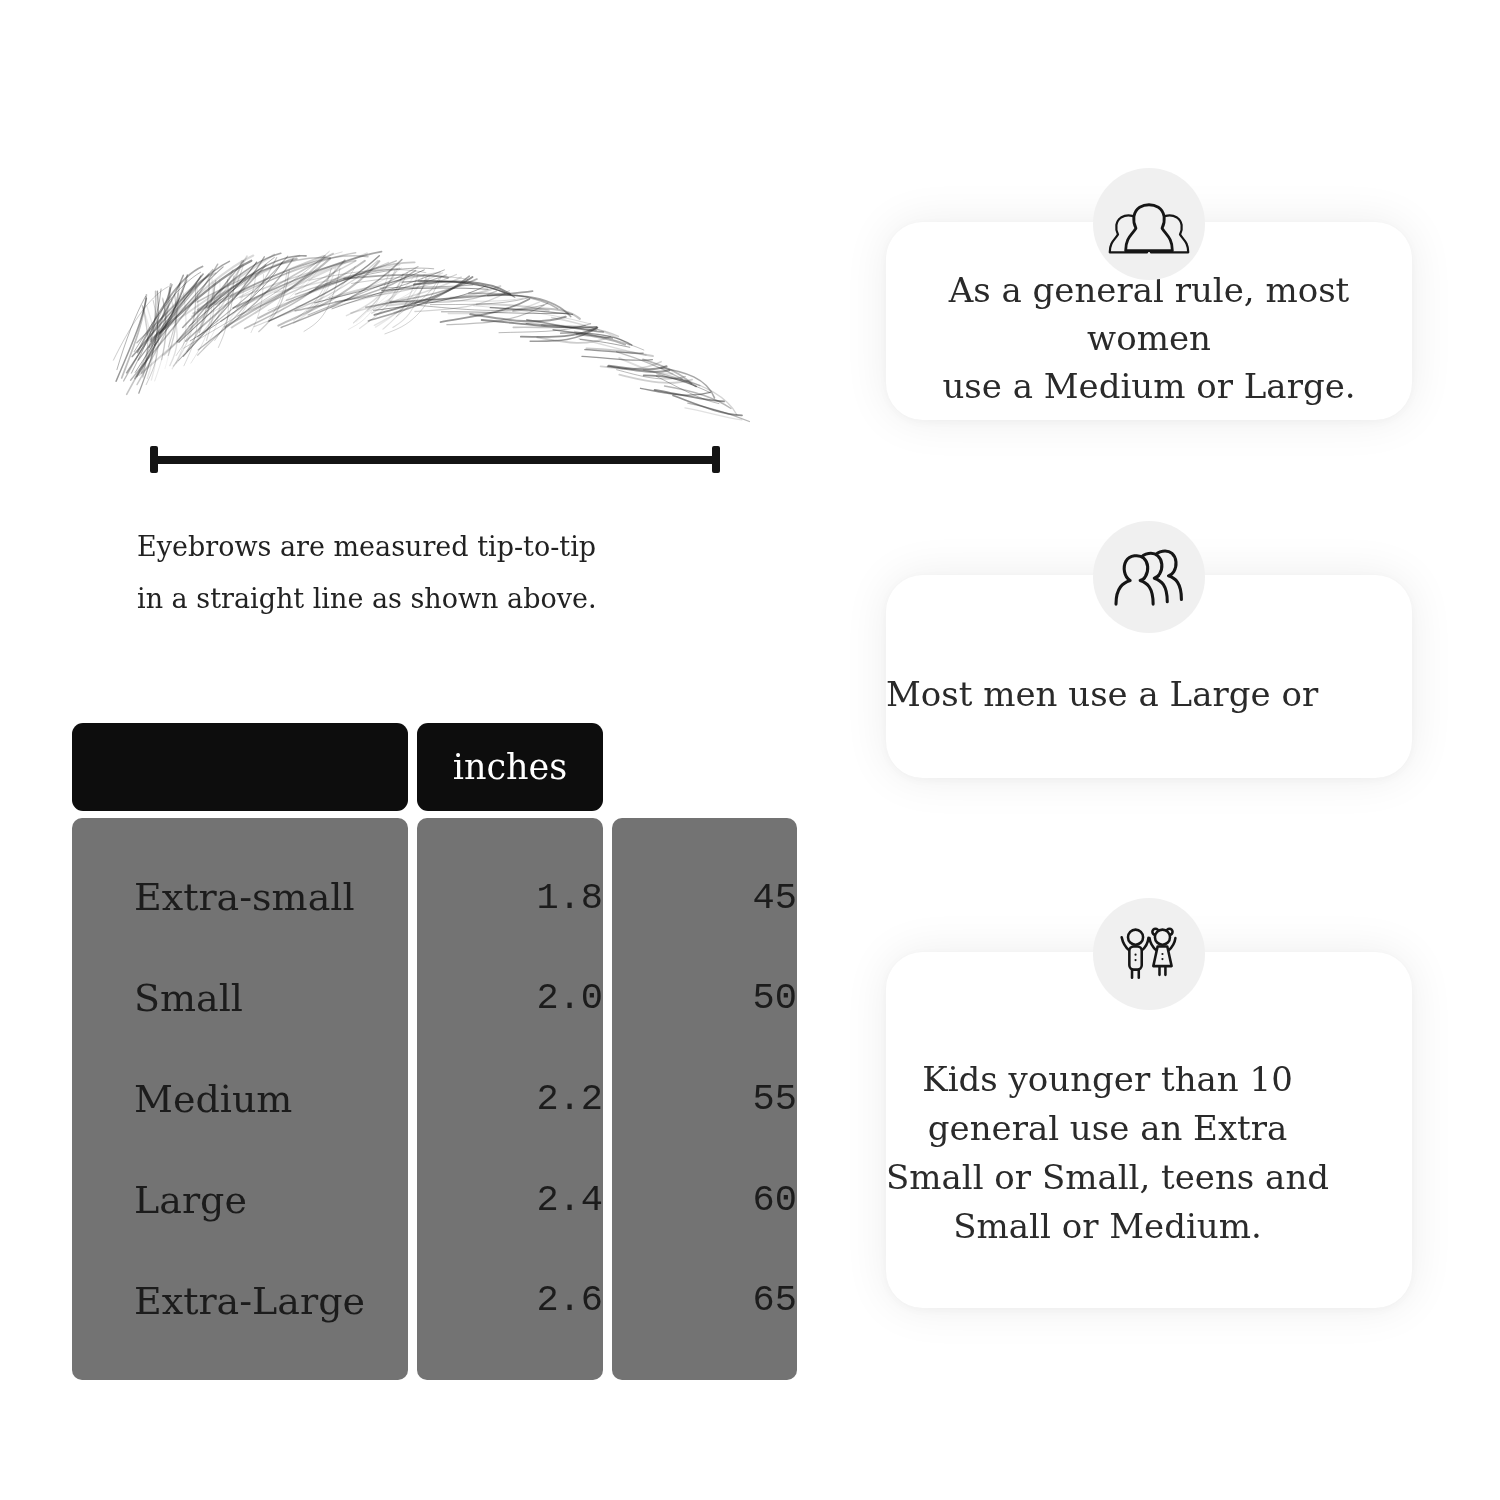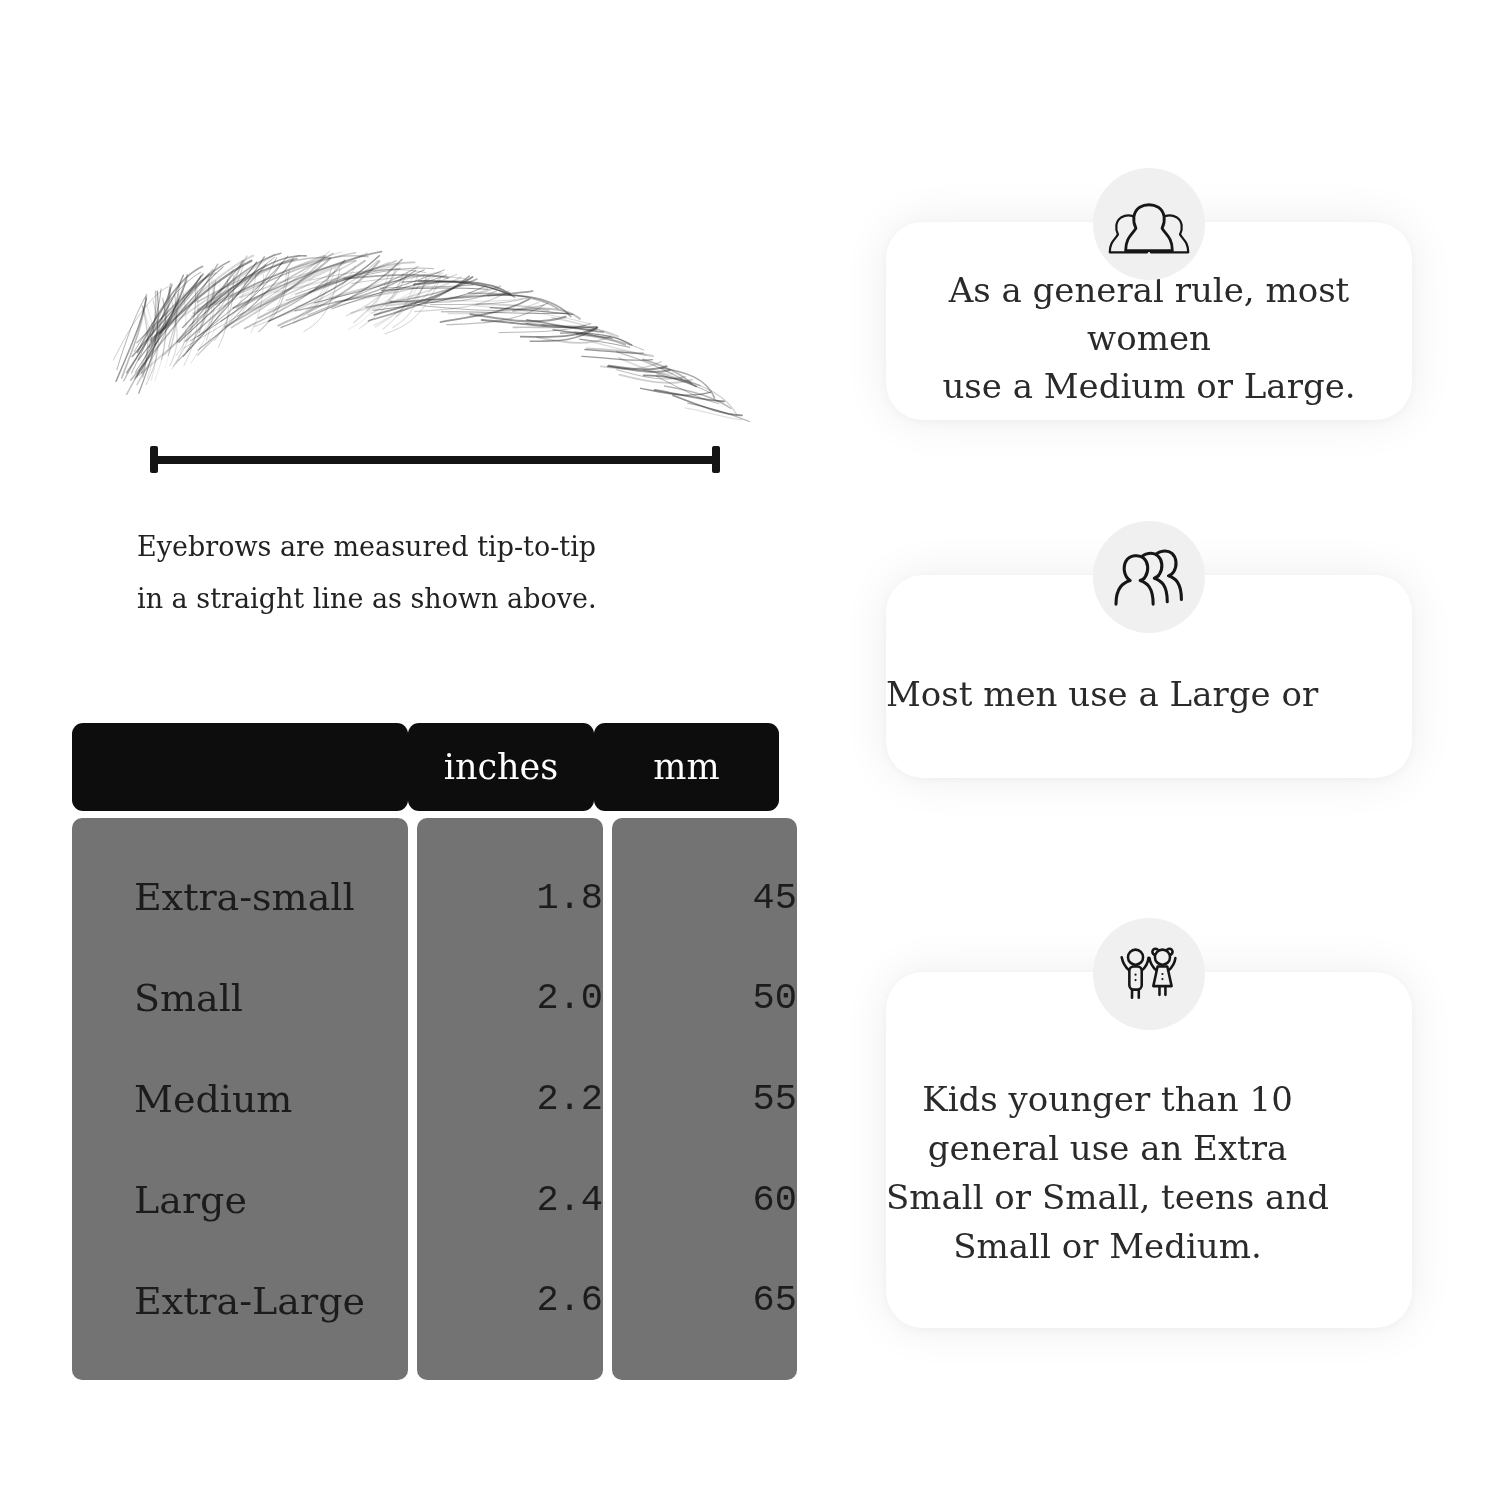--- a/index.html
+++ b/index.html
@@ -12,39 +12,39 @@
   .eyebrow svg{overflow:visible;display:block;}
   
   .measure-line{position:absolute;left:150px;top:446px;width:570px;height:27px;}
   .ml-bar{position:absolute;left:2px;right:2px;top:10px;height:8px;background:#141414;border-radius:2px;}
   .ml-cap{position:absolute;top:0;width:8px;height:27px;background:#141414;border-radius:2px;}
   .ml-cap.left{left:0;} .ml-cap.right{right:0;}
   
   .caption{position:absolute;left:137px;top:521px;font-size:27px;line-height:52px;color:#222222;}
   
   .size-table{position:absolute;left:72px;top:723px;width:725px;}
-  .thead{display:flex;}
+  .thead{display:flex;gap:9px;}
   .th{height:88px;background:#0d0d0d;border-radius:11px;color:#ffffff;
       display:flex;align-items:center;justify-content:center;font-size:35px;}
   .th.c-size{width:336px;} .th.c-in{width:186px;} .th.c-mm{width:185px;}
   .tbody{display:flex;gap:9px;margin-top:7px;}
   .tcol{background:#737373;border-radius:10px;height:562px;box-sizing:border-box;
         display:flex;flex-direction:column;justify-content:space-evenly;}
   .tcol.c-size{width:336px;}
   .tcol.c-in{width:186px;} .tcol.c-mm{width:185px;padding-left:36px;}
   .tcell{font-size:38px;color:#1c1c1c;}
   .tcol.c-size .tcell{padding-left:62px;}
   .tcol.c-in .tcell,.tcol.c-mm .tcell{text-align:right;font-size:37px;font-family:Liberation Mono, monospace;}
   
   .card{position:absolute;left:886px;width:526px;background:#ffffff;border-radius:37px;
         box-shadow:0 0 46px rgba(0,0,0,0.075),0 2px 10px rgba(0,0,0,0.03);
         box-sizing:border-box;display:flex;flex-direction:column;align-items:flex-start;justify-content:center;}
   .card--women{top:222px;height:198px;padding-top:34px;}
   .card--men{top:575px;height:203px;padding-top:34px;}
-  .card--kids{top:972px;height:356px;padding-top:46px;}
+  .card--kids{top:952px;height:356px;padding-top:46px;}
   .badge{position:absolute;top:-54px;left:50%;transform:translateX(-50%);
          width:112px;height:112px;border-radius:50%;background:#f0f0f0;
          display:flex;align-items:center;justify-content:center;}
   .card-text{font-size:34px;line-height:48px;color:#2a2a2a;text-align:center;}
   .card--kids .card-text{line-height:49px;}
   .icon-stroke{fill:#f0f0f0;stroke:#161616;stroke-width:3;stroke-linecap:round;stroke-linejoin:round;}
   .icon-line{fill:none;stroke:#161616;stroke-linecap:round;stroke-linejoin:round;}
 </style>
 </head>
 <body>
@@ -264,21 +264,20 @@
 
   <div class="caption">
     <div>Eyebrows are measured tip-to-tip</div>
     <div>in a straight line as shown above.</div>
   </div>
 
   <div class="size-table">
     <div class="thead">
       <div class="th c-size"></div>
       <div class="th c-in">inches</div>
-      <div class="th c-mm">mm</div>
     </div>
     <div class="tbody">
       <div class="tcol c-size">
         <div class="tcell">Extra-small</div>
         <div class="tcell">Small</div>
         <div class="tcell">Medium</div>
         <div class="tcell">Large</div>
         <div class="tcell">Extra-Large</div>
       </div>
       <div class="tcol c-in">

